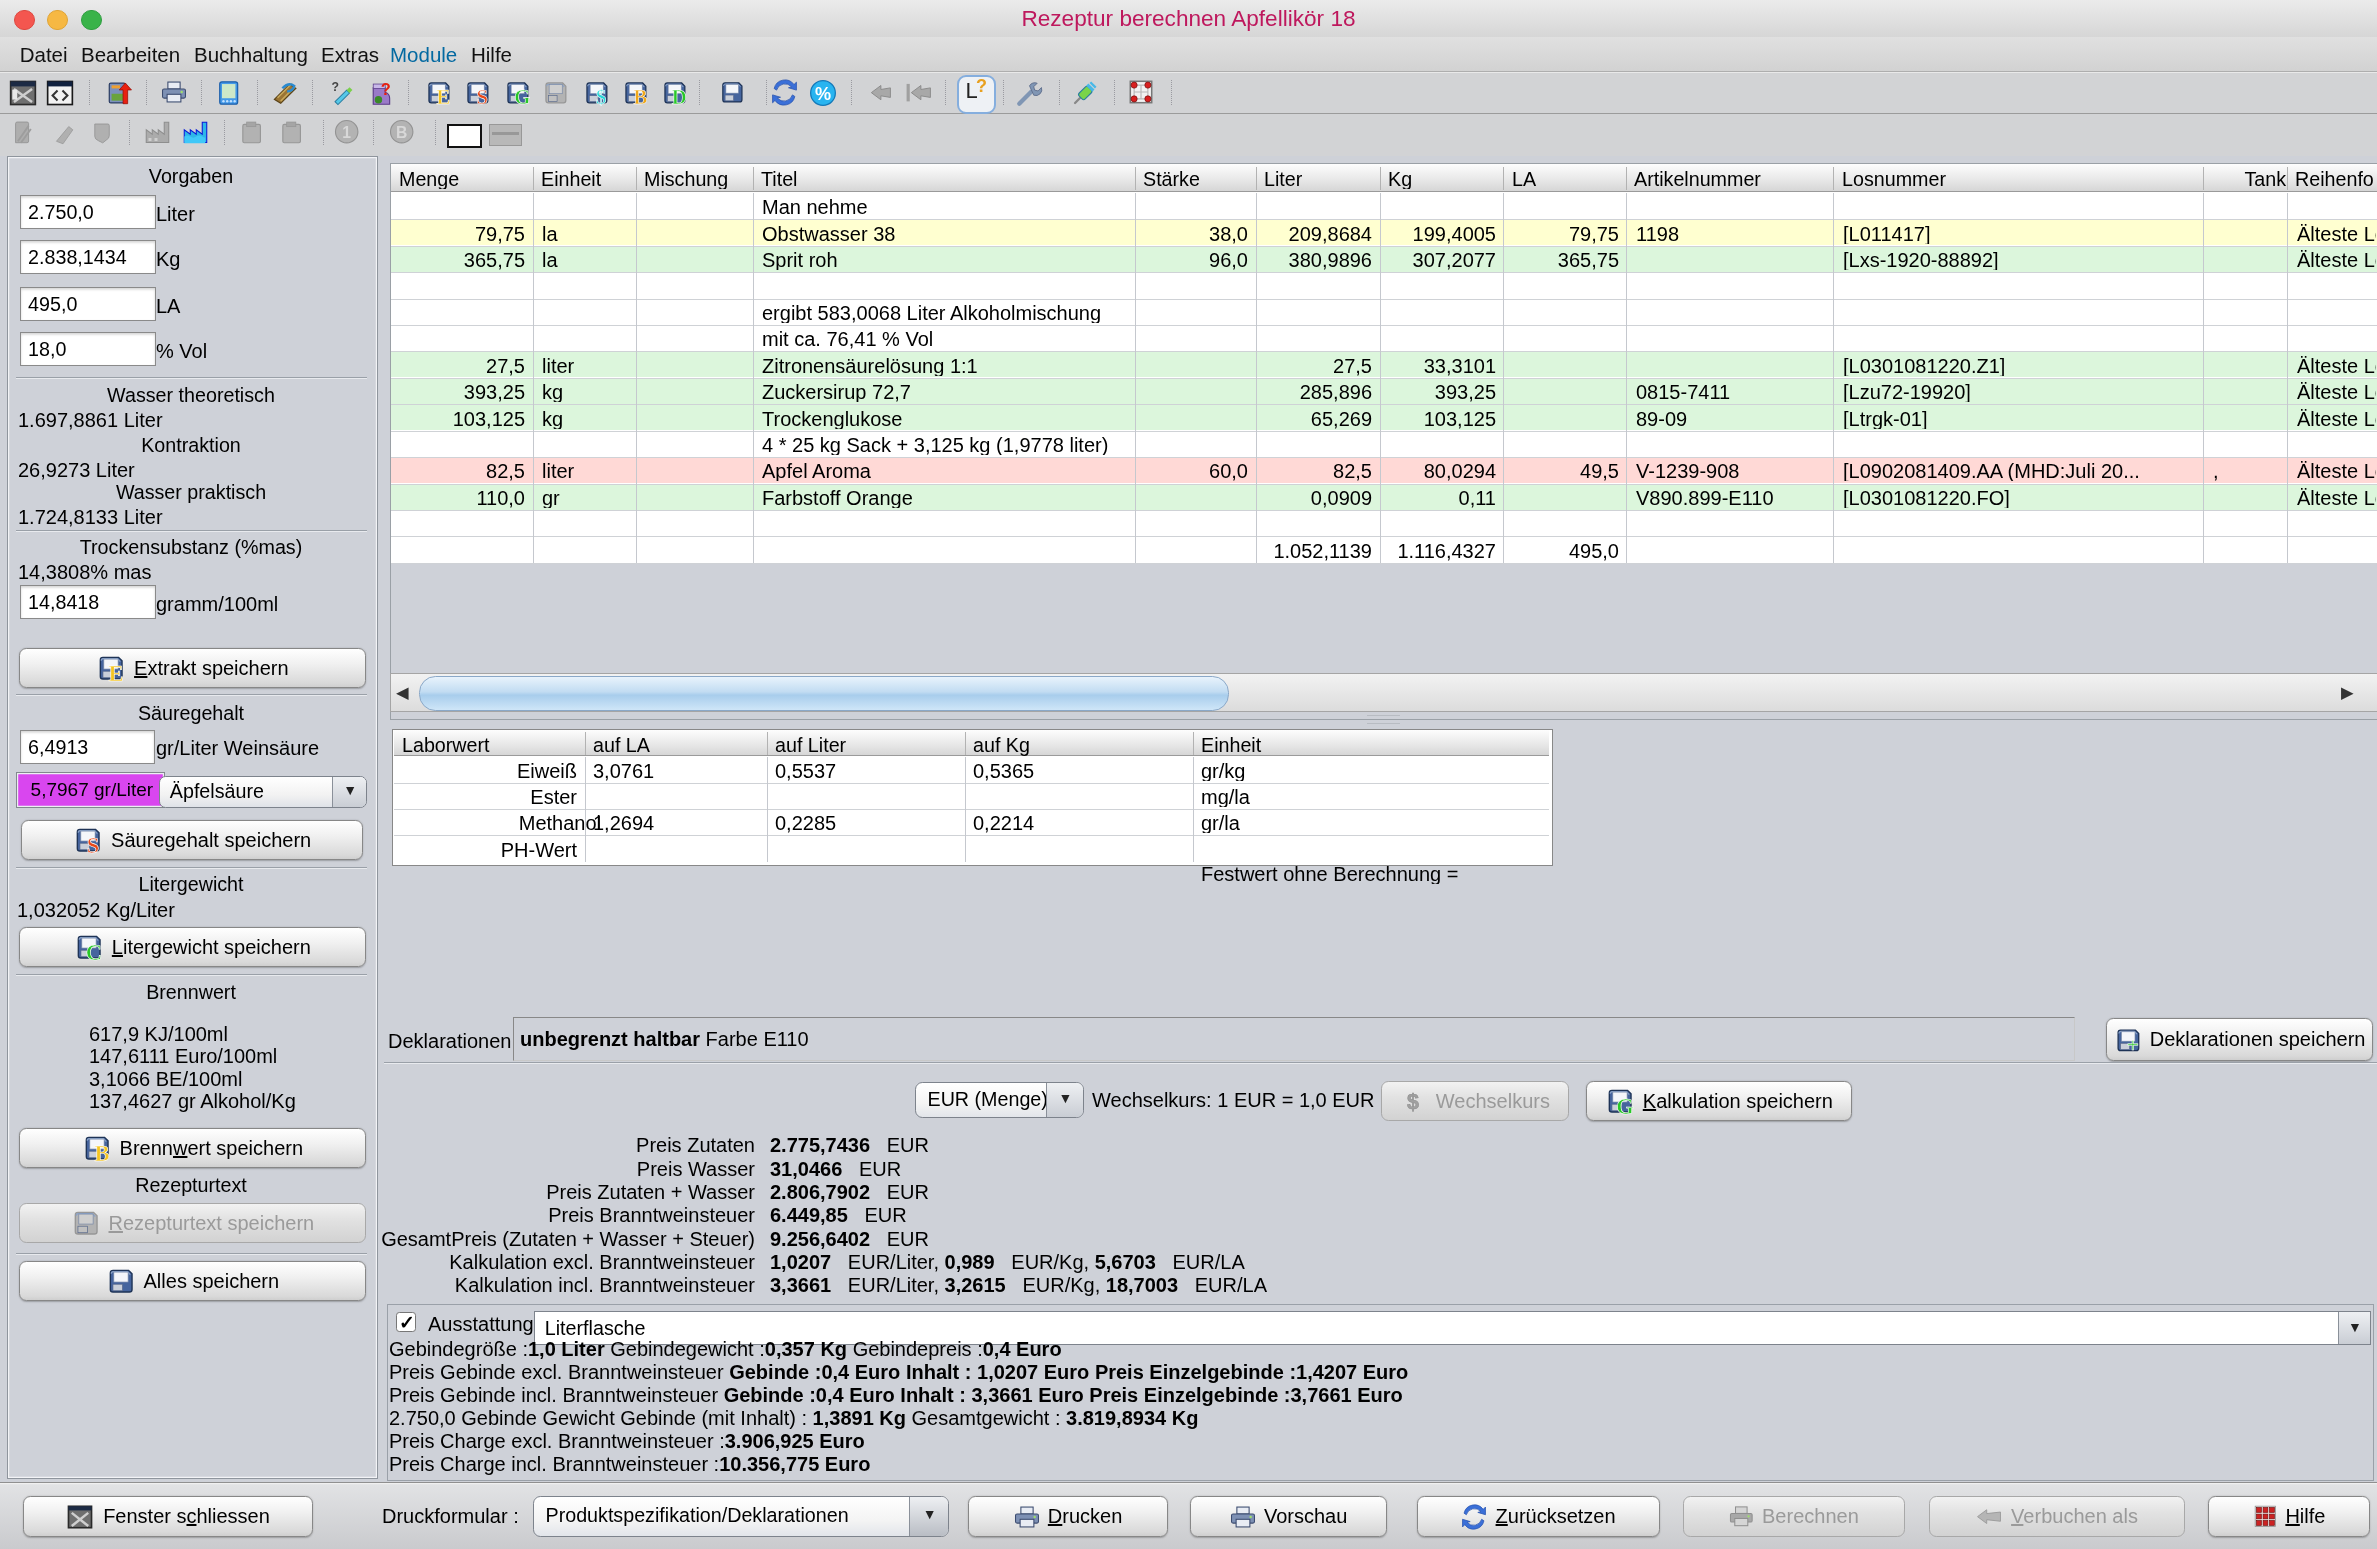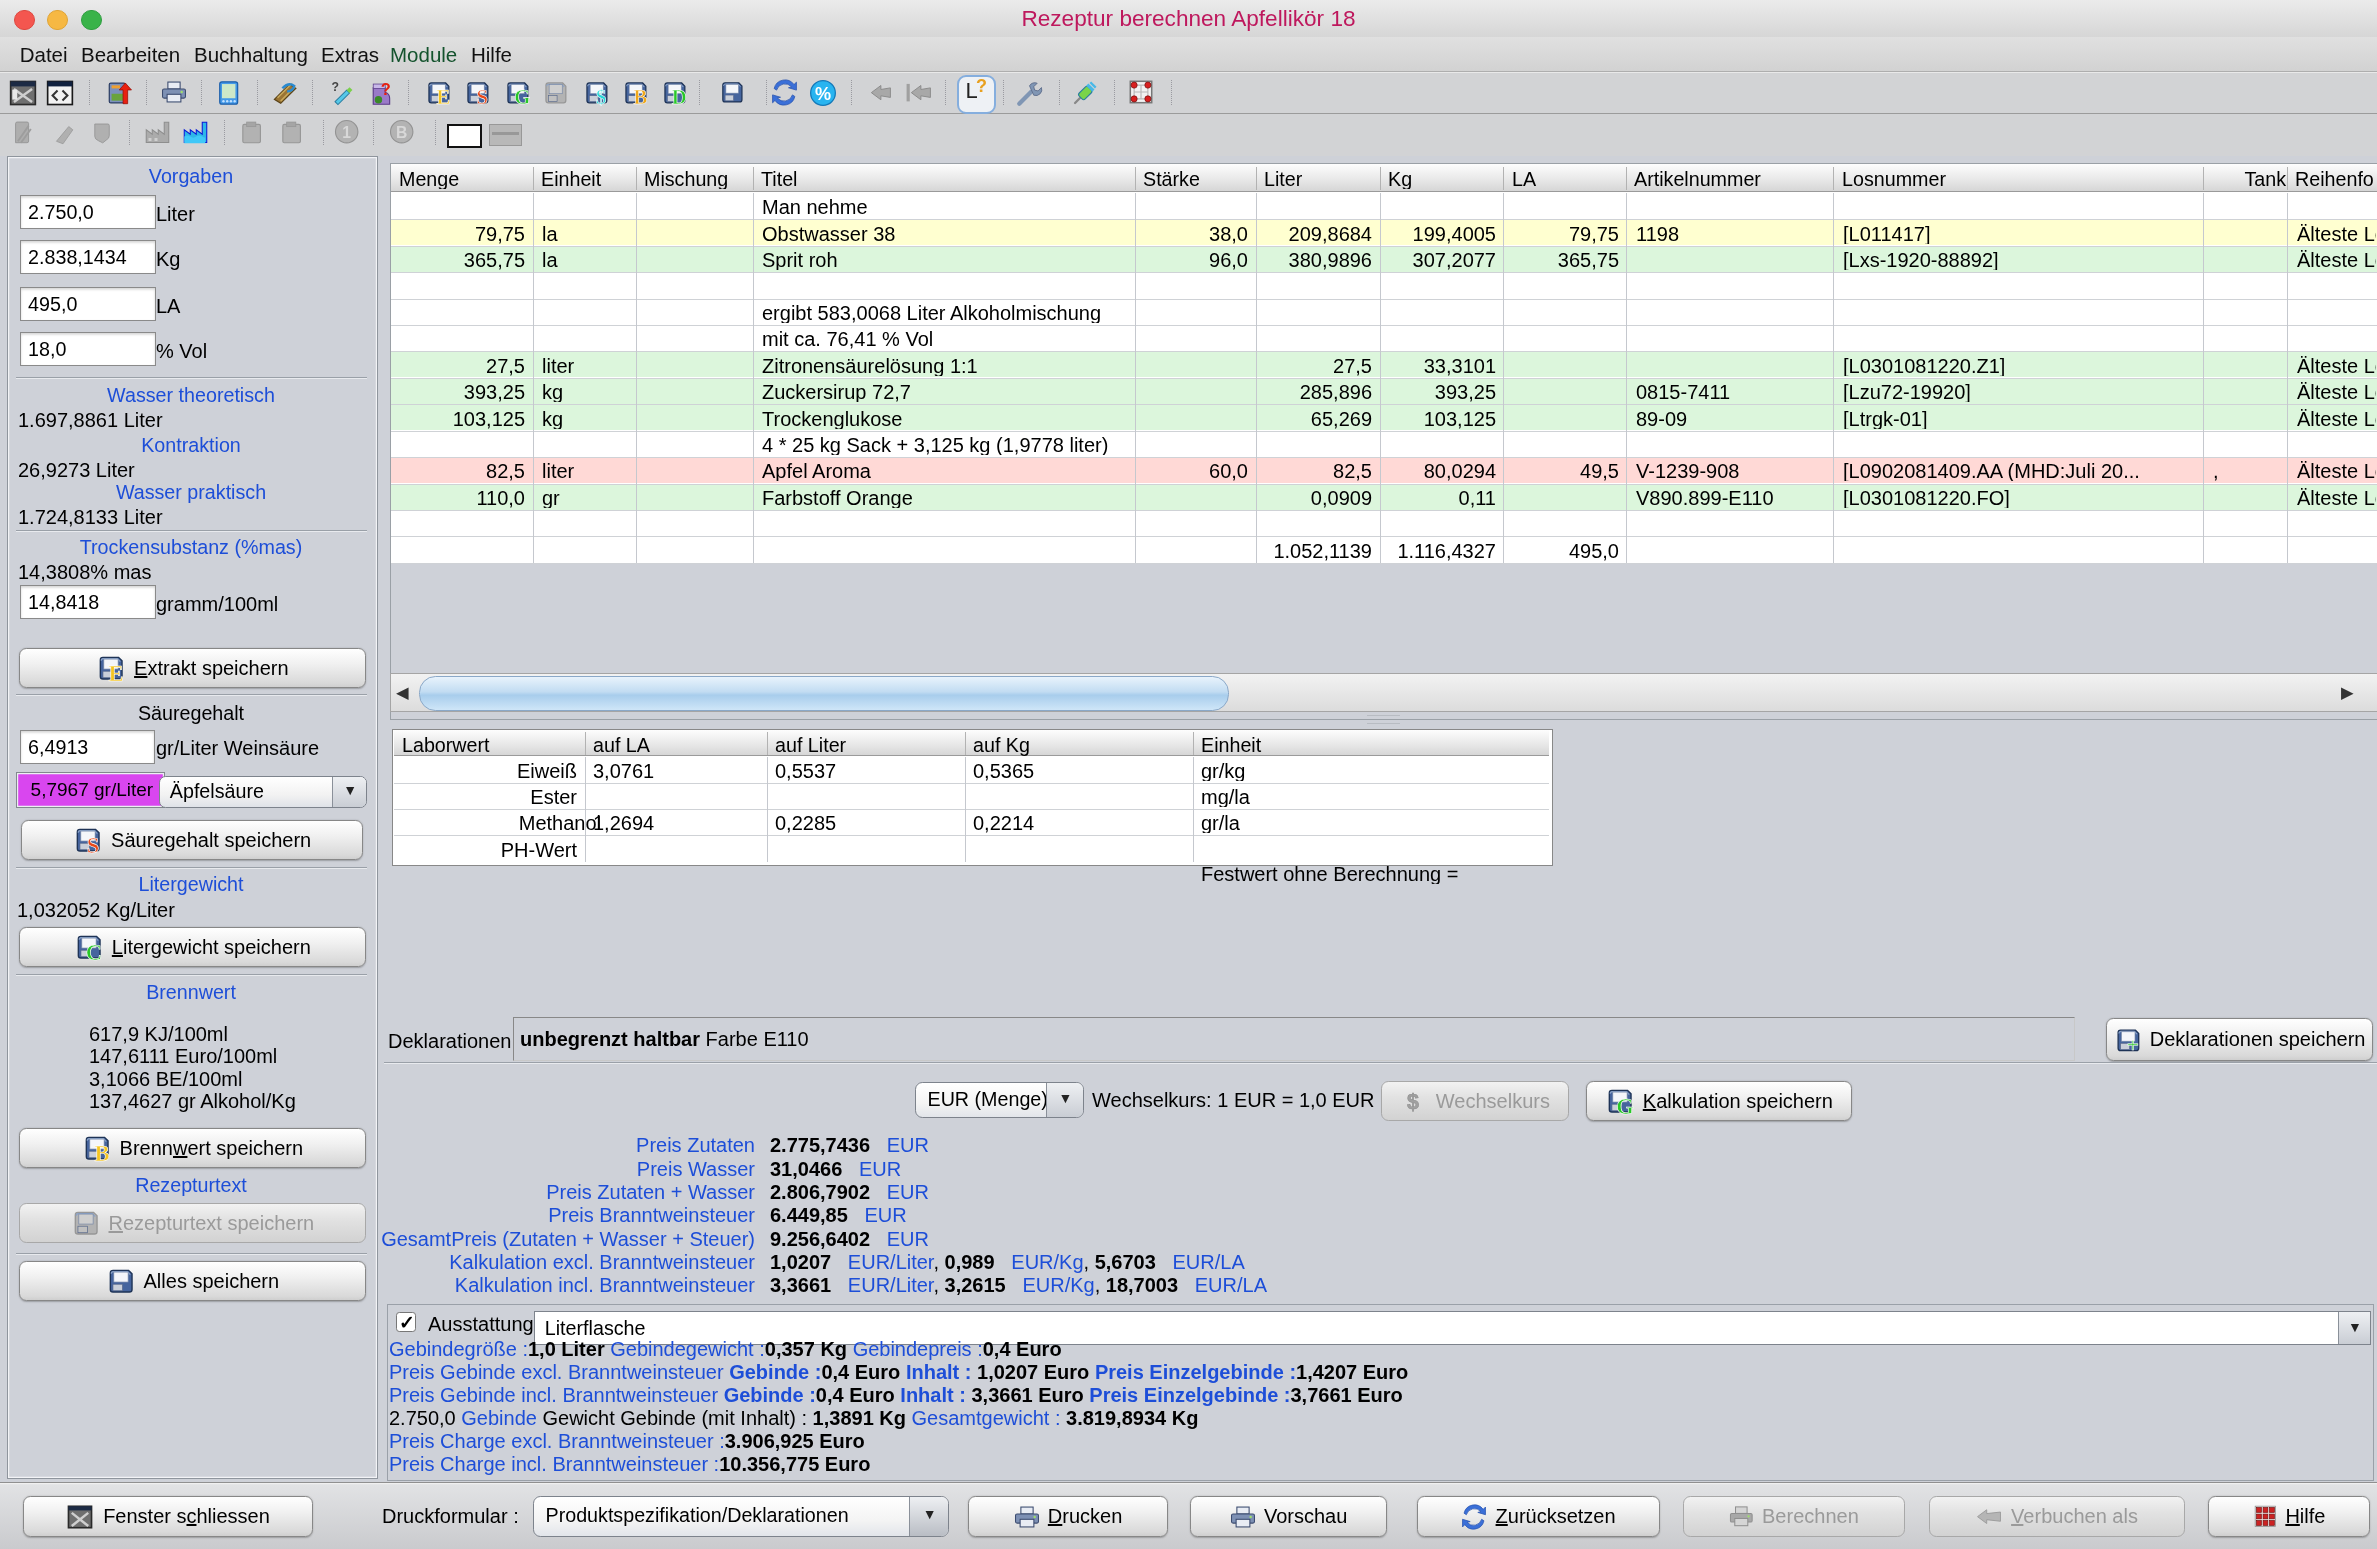--- a/index.html
+++ b/index.html
@@ -1,17 +1,17 @@
 <!DOCTYPE html>
 <html style="font-size:13px"><head><meta charset="utf-8"><style>
 html,body{margin:0;padding:0;}
 body{width:2377px;height:1549px;overflow:hidden;background:#ced1d8;
  font-family:"Liberation Sans",sans-serif;font-size:20px;color:#000;}
 .a{position:absolute;}
-.blue{color:#1d4ed8;}
+.blue{color:#000000;}
 .btn{position:absolute;background:linear-gradient(#ffffff,#f0f0f0 40%,#d9d9d9 90%,#cfcfcf);
  border:1.2px solid #878787;border-radius:7.4px;display:flex;align-items:center;justify-content:center;
  font-size:20px;color:#000;box-shadow:0 0.8px 1.6px rgba(0,0,0,0.25);}
 .btn.dis{color:#9a9a9a;background:linear-gradient(#f2f2f2,#e2e2e2 40%,#d2d2d2);border-color:#a8a8a8;box-shadow:none;}
 .fld{position:absolute;background:#fff;border:1.2px solid #8a8a8a;box-shadow:inset 0 1.6px 2.5px rgba(0,0,0,0.18);
  display:flex;align-items:center;padding-left:7.4px;font-size:19.7px;}
 .sep{position:absolute;border-top:1.2px solid #9aa0a8;border-bottom:0.8px solid #e8eaee;}
 .ctr{text-align:center;}
 .cell{position:absolute;overflow:hidden;white-space:nowrap;}
 .hsep{position:absolute;height:0.8px;background:#cfd2d6;}
@@ -22,21 +22,21 @@
 <div class="a" style="left:0px;top:0px;width:2377px;height:37px;background:linear-gradient(#ebebeb,#d6d6d6);border-bottom:1.2px solid #a8a8a8;"></div>
 <div class="a" style="left:14.4px;top:9.8px;width:20.5px;height:20.5px;border-radius:50%;background:#f4564f;border:0.8px solid #dd4840;box-sizing:border-box;"></div>
 <div class="a" style="left:47px;top:9.8px;width:20.5px;height:20.5px;border-radius:50%;background:#f6b843;border:0.8px solid #e0a435;box-sizing:border-box;"></div>
 <div class="a" style="left:81px;top:9.8px;width:20.5px;height:20.5px;border-radius:50%;background:#39b349;border:0.8px solid #2f9e40;box-sizing:border-box;"></div>
 <div class="a" style="left:0px;top:5.7px;width:2377px;height:26px;text-align:center;font-size:22.6px;color:#be185d;">Rezeptur berechnen Apfellikör 18</div>
 <div class="a" style="left:0px;top:37px;width:2377px;height:34px;background:linear-gradient(#e0e0e0,#d2d2d2);border-bottom:0.8px solid #aeaeae;"></div>
 <div class="a" style="left:19.7px;top:43px;font-size:20.5px;color:#111;">Datei</div>
 <div class="a" style="left:81px;top:43px;font-size:20.5px;color:#111;">Bearbeiten</div>
 <div class="a" style="left:194px;top:43px;font-size:20.5px;color:#111;">Buchhaltung</div>
 <div class="a" style="left:321px;top:43px;font-size:20.5px;color:#111;">Extras</div>
-<div class="a" style="left:390px;top:43px;font-size:20.5px;color:#14532d;">Module</div>
+<div class="a" style="left:390px;top:43px;font-size:20.5px;color:#0369a1;">Module</div>
 <div class="a" style="left:471px;top:43px;font-size:20.5px;color:#111;">Hilfe</div>
 <div class="a" style="left:0px;top:72px;width:2377px;height:40px;background:#d2d3d5;border-bottom:1.2px solid #9b9b9b;border-top:0.8px solid #e9e9e9;"></div>
 <div class="a" style="left:0px;top:114px;width:2377px;height:42px;background:#d2d3d5;border-bottom:1.2px solid #9b9b9b;"></div>
 <div class="a tsep" style="left:89px;top:80px;width:0px;height:25.4px;"></div>
 <div class="a tsep" style="left:146px;top:80px;width:0px;height:25.4px;"></div>
 <div class="a tsep" style="left:201px;top:80px;width:0px;height:25.4px;"></div>
 <div class="a tsep" style="left:257px;top:80px;width:0px;height:25.4px;"></div>
 <div class="a tsep" style="left:312px;top:80px;width:0px;height:25.4px;"></div>
 <div class="a tsep" style="left:408px;top:80px;width:0px;height:25.4px;"></div>
 <div class="a tsep" style="left:699px;top:80px;width:0px;height:25.4px;"></div>

